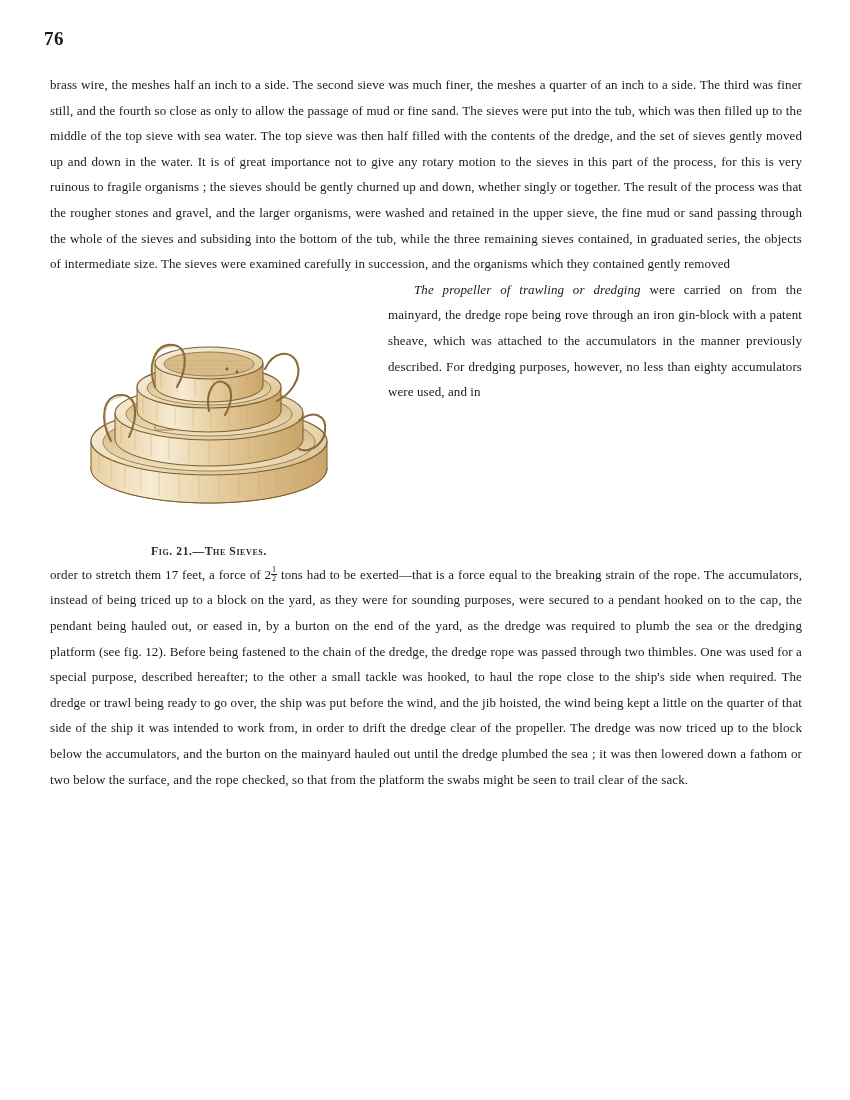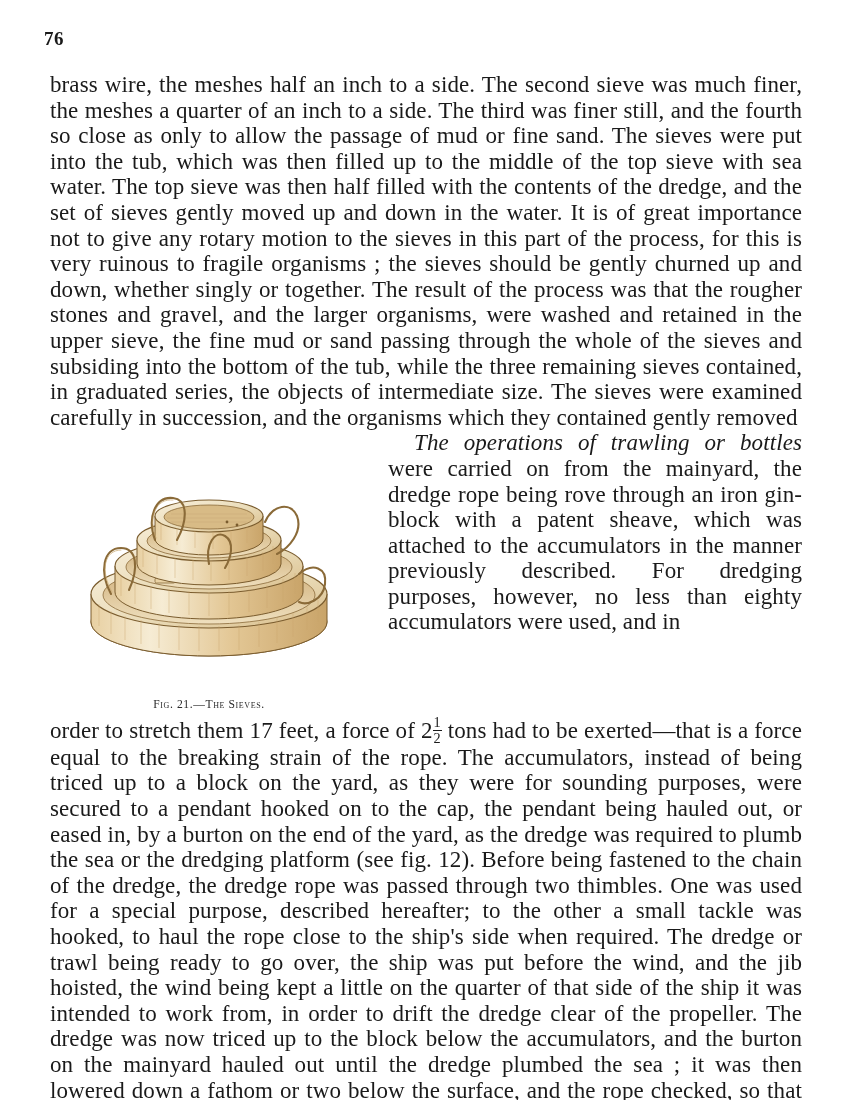--- a/index.html
+++ b/index.html
@@ -49,21 +49,21 @@
     text-transform: uppercase;
   }
   .body-area {
     position: absolute;
     top: 72px;
     left: 50px;
     width: 752px;
   }
   p {
     margin: 0;
-    font-size: 23px;
+    font-size: 13px;
     line-height: 25.6px;
     text-align: justify;
     text-justify: inter-word;
     letter-spacing: 0.1px;
   }
   p.indent {
     text-indent: 26px;
   }
   .fig-wrap {
     float: left;
@@ -77,20 +77,21 @@
     margin: 0 auto;
     display: block;
   }
   .fig-caption {
     text-align: center;
     font-size: 11.6px;
     letter-spacing: 0.6px;
     font-variant: small-caps;
     margin-top: 6px;
     color: #2a2a2a;
+    font-weight: bold;
   }
   .col-text {
     overflow: hidden;
     text-align: justify;
   }
   .clear { clear: both; }
   .ital { font-style: italic; }
   .frac {
     display: inline-block;
     vertical-align: -0.32em;
@@ -231,21 +232,21 @@
           <path d="M53,148 C41,127 45,106 62,106"></path>
           <path d="M97,94 C89,73 97,54 114,56"></path>
         </g>
       </svg>
       <div class="fig-caption">
         <span>Fig. 21.</span><span>—The Sieves.</span>
       </div>
     </div>
 
     <div class="col-text">
-      <p class="indent"><span class="ital">The operations of trawling or bottles</span><span> were carried on from the mainyard, the dredge rope being rove through an iron gin-block with a patent sheave, which was attached to the accumulators in the manner previously described.  For dredging purposes, however, no less than eighty accumulators were used, and in</span></p>
+      <p class="indent"><span class="ital">The propeller of trawling or dredging</span><span> were carried on from the mainyard, the dredge rope being rove through an iron gin-block with a patent sheave, which was attached to the accumulators in the manner previously described.  For dredging purposes, however, no less than eighty accumulators were used, and in</span></p>
     </div>
 
     <div class="clear"></div>
 
     <p><span>order to stretch them 17 feet, a force of 2</span><span class="mixed"><span class="frac"><span class="num">1</span><span class="den">2</span></span></span><span> tons had to be exerted—that is a force equal to the breaking strain of the rope.  The accumulators, instead of being triced up to a block on the yard, as they were for sounding purposes, were secured to a pendant hooked on to the cap, the pendant being hauled out, or eased in, by a burton on the end of the yard, as the dredge was required to plumb the sea or the dredging platform (see fig. 12). Before being fastened to the chain of the dredge, the dredge rope was passed through two thimbles.  One was used for a special purpose, described hereafter; to the other a small tackle was hooked, to haul the rope close to the ship's side when required.  The dredge or trawl being ready to go over, the ship was put before the wind, and the jib hoisted, the wind being kept a little on the quarter of that side of the ship it was intended to work from, in order to drift the dredge clear of the propeller.  The dredge was now triced up to the block below the accumulators, and the burton on the mainyard hauled out until the dredge plumbed the sea ; it was then lowered down a fathom or two below the surface, and the rope checked, so that from the platform the swabs might be seen to trail clear of the sack.</span></p>
 
   </div>
 </div>
 
 </body></html>

